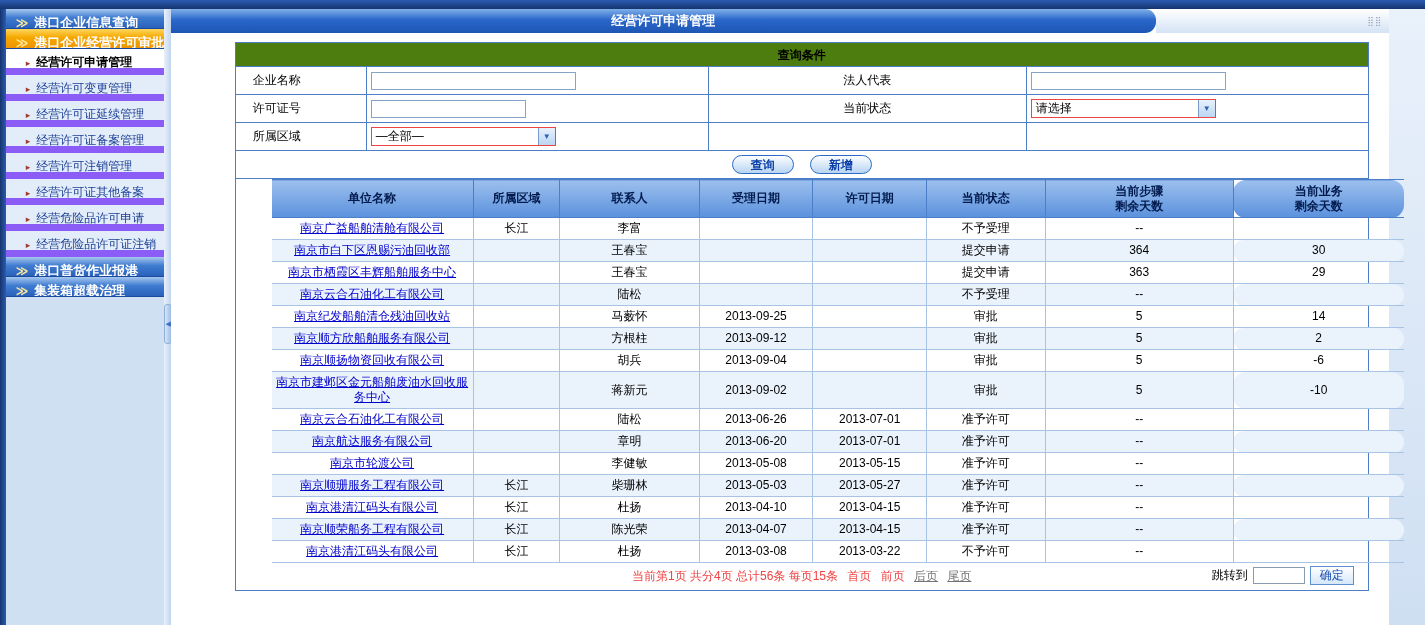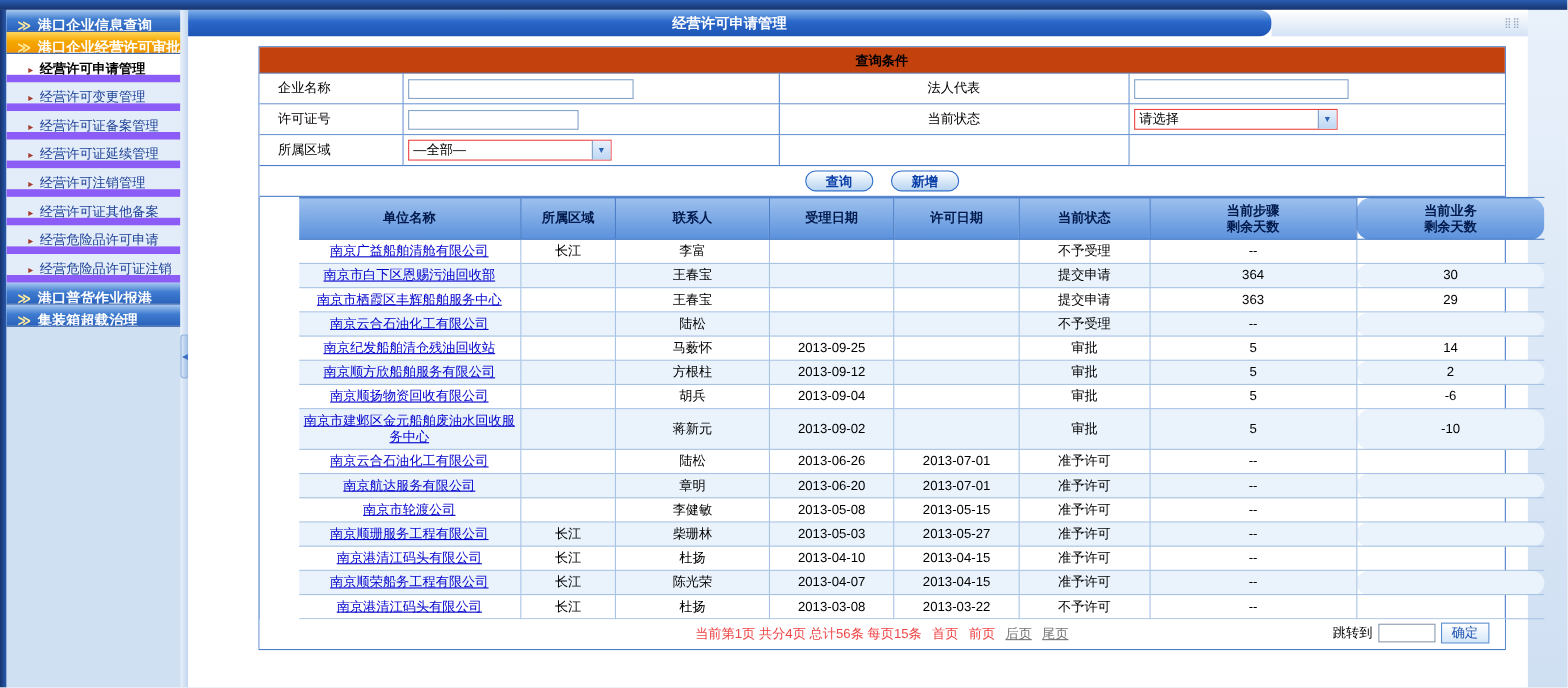--- a/index.html
+++ b/index.html
@@ -44,21 +44,21 @@
     border-radius:0 11px 11px 0; color:#fff; font-weight:bold; font-size:13px;
     text-align:center; line-height:24px; }
   .titlebar-right { flex:1; background:linear-gradient(180deg,#ffffff,#d4e3f5);
     display:flex; align-items:center; justify-content:flex-end; padding-right:6px; }
   .grip { color:#9aa8bc; font-size:9px; letter-spacing:1px; }
 
   
   .content { padding:9px 20px 0 64px; }
   .panel { border:1px solid #4d7fc8; background:#fff; }
   .panel-title { height:24px; line-height:24px; text-align:center; font-weight:bold;
-    background:#c2410c; border-bottom:1px solid #4d7fc8; }
+    background:#4d7c0f; border-bottom:1px solid #4d7fc8; }
 
   .qgrid { display:grid; grid-template-columns:131px 342px 318px 1fr; }
   .qc { height:28px; border-bottom:1px solid #4d7fc8; border-right:1px solid #4d7fc8;
     display:flex; align-items:center; background:#fff; }
   .qc:nth-child(4n) { border-right:none; }
   .qc.pad { padding-left:17px; }
   .qc.cen { justify-content:center; }
   .qc.fld { padding-left:4px; }
 
   .ti { height:18px; border:1px solid #86a4c8; background:#fff; font-size:12px; padding:0 3px; }
@@ -107,22 +107,22 @@
 
 <div class="layout">
   <div class="leftedge"></div>
 
   <div class="sidebar">
     <div id="sidebar-menu">
         <div class="mi-group"><span class="mic">≫</span><span>港口企业信息查询</span></div>
         <div class="mi-group active"><span class="mic">≫</span><span>港口企业经营许可审批</span></div>
         <div class="mi-sub active"><span class="mic">▸</span><span>经营许可申请管理</span></div>
         <div class="mi-sub"><span class="mic">▸</span><span>经营许可变更管理</span></div>
+        <div class="mi-sub"><span class="mic">▸</span><span>经营许可证延续管理</span></div>
         <div class="mi-sub"><span class="mic">▸</span><span>经营许可证备案管理</span></div>
-        <div class="mi-sub"><span class="mic">▸</span><span>经营许可证延续管理</span></div>
         <div class="mi-sub"><span class="mic">▸</span><span>经营许可注销管理</span></div>
         <div class="mi-sub"><span class="mic">▸</span><span>经营许可证其他备案</span></div>
         <div class="mi-sub"><span class="mic">▸</span><span>经营危险品许可申请</span></div>
         <div class="mi-sub"><span class="mic">▸</span><span>经营危险品许可证注销</span></div>
         <div class="mi-group"><span class="mic">≫</span><span>港口普货作业报港</span></div>
         <div class="mi-group"><span class="mic">≫</span><span>集装箱超载治理</span></div>
       </div>
   </div>
 
   <div class="sidebar-sep">

